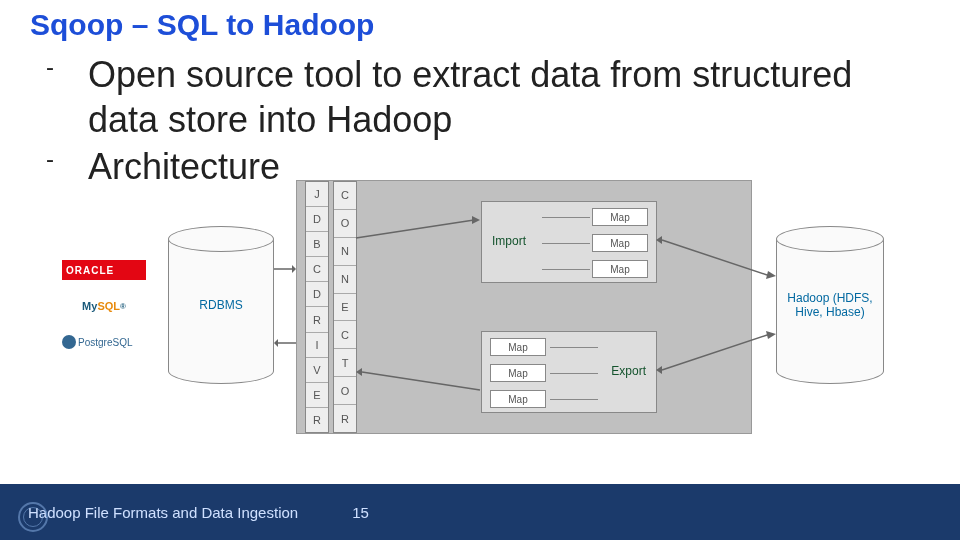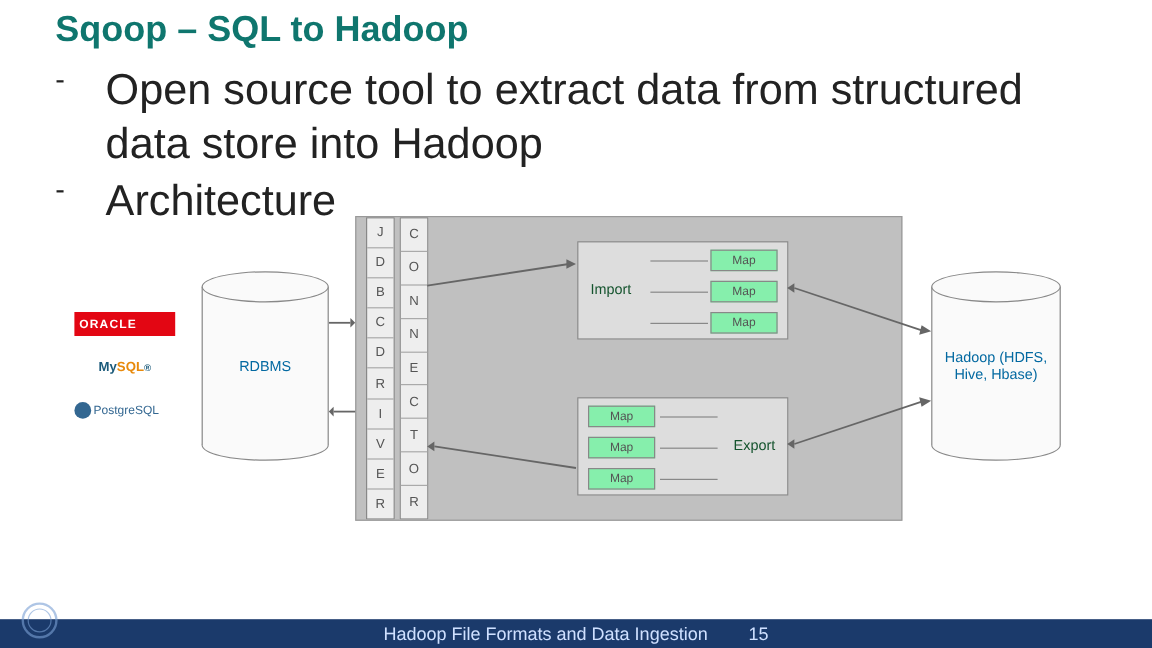--- a/index.html
+++ b/index.html
@@ -1,18 +1,18 @@
 <!DOCTYPE html>
 <html><head>
 <meta charset="utf-8">
 <style>
   * { box-sizing: border-box; margin: 0; padding: 0; }
   html, body { width: 960px; height: 540px; font-family: Arial, Helvetica, sans-serif; background: #fff; color: #000; overflow: hidden; }
   .slide { width: 960px; height: 540px; position: relative; }
-  .title { position: absolute; top: 8px; left: 30px; font-size: 30px; color: #0f766e; margin-left: 16px; }
+  .title { position: absolute; top: 8px; left: 30px; font-size: 30px; color: #1d4ed8; }
   .bullets { position: absolute; top: 52px; left: 40px; right: 30px; }
   .bullets li { list-style: none; position: relative; padding-left: 48px; font-size: 36px; line-height: 1.25; color: #222; margin-bottom: 2px; }
   .bullets li::before { content: "-"; position: absolute; left: 6px; top: 0; font-size: 24px; color: #222; }
   .diagram { position: absolute; top: 168px; left: 60px; width: 840px; height: 278px; }
   .db-logos { position: absolute; left: 2px; top: 92px; width: 84px; }
   .logo { font-size: 11px; font-weight: bold; margin-bottom: 16px; display: flex; align-items: center; height: 20px; }
   .logo.oracle { background: #e30613; color: #fff; padding: 2px 4px; letter-spacing: 1px; font-size: 10px; }
   .logo.mysql { color: #1a5a7a; justify-content: center; }
   .logo.mysql .orange { color: #e88a0c; }
   .logo.postgres { color: #336791; font-size: 10px; font-weight: normal; }
@@ -29,26 +29,26 @@
   .vcol .cell { flex: 1; border-bottom: 1px solid #aaa; display: flex; align-items: center; justify-content: center; font-size: 11px; color: #555; }
   .vcol .cell:last-child { border-bottom: none; }
   .vcol.jdbc { left: 8px; }
   .vcol.conn { left: 36px; }
   .map-group { position: absolute; left: 184px; width: 176px; border: 1px solid #888; background: #ddd; }
   .map-group .label { position: absolute; font-size: 12px; color: #14532d; }
   .map-group.import { top: 20px; height: 82px; }
   .map-group.import .label { left: 10px; top: 32px; }
   .map-group.export { top: 150px; height: 82px; }
   .map-group.export .label { right: 10px; top: 32px; margin-left: 20px; }
-  .map-box { position: absolute; width: 56px; height: 18px; border: 1px solid #888; background: #86efac; font-size: 10px; color: #555; display: flex; align-items: center; justify-content: center; }
+  .map-box { position: absolute; width: 56px; height: 18px; border: 1px solid #888; background: #ffffff; font-size: 10px; color: #555; display: flex; align-items: center; justify-content: center; }
   .import .map-box { right: 8px; }
   .export .map-box { left: 8px; }
   .imp-line, .exp-line { position: absolute; height: 1px; background: #888; }
   svg.arrow { position: absolute; overflow: visible; }
-  .footer { position: absolute; bottom: 0; left: 0; right: 0; height: 24px; background: #1b3a6b; display: flex; align-items: center; justify-content: center; padding: 0 28px; }
+  .footer { position: absolute; bottom: 0; left: 0; right: 0; height: 56px; background: #1b3a6b; display: flex; align-items: center; justify-content: flex-start; padding: 0 28px; gap: 20px; }
   .footer .ftitle { color: #cfe0ff; font-size: 15px; margin-right: 34px; }
   .footer .pnum { color: #cfe0ff; font-size: 15px; }
   .cern-logo { position: absolute; left: 18px; bottom: 8px; width: 30px; height: 30px; border: 2px solid #7aa0d4; border-radius: 50%; opacity: .6; }
   .cern-logo::after { content: ""; position: absolute; inset: 3px; border: 1px solid #7aa0d4; border-radius: 50%; }
 </style>
 </head>
 <body>
 <div class="slide">
 
 <h1 class="title">Sqoop – SQL to Hadoop</h1>

